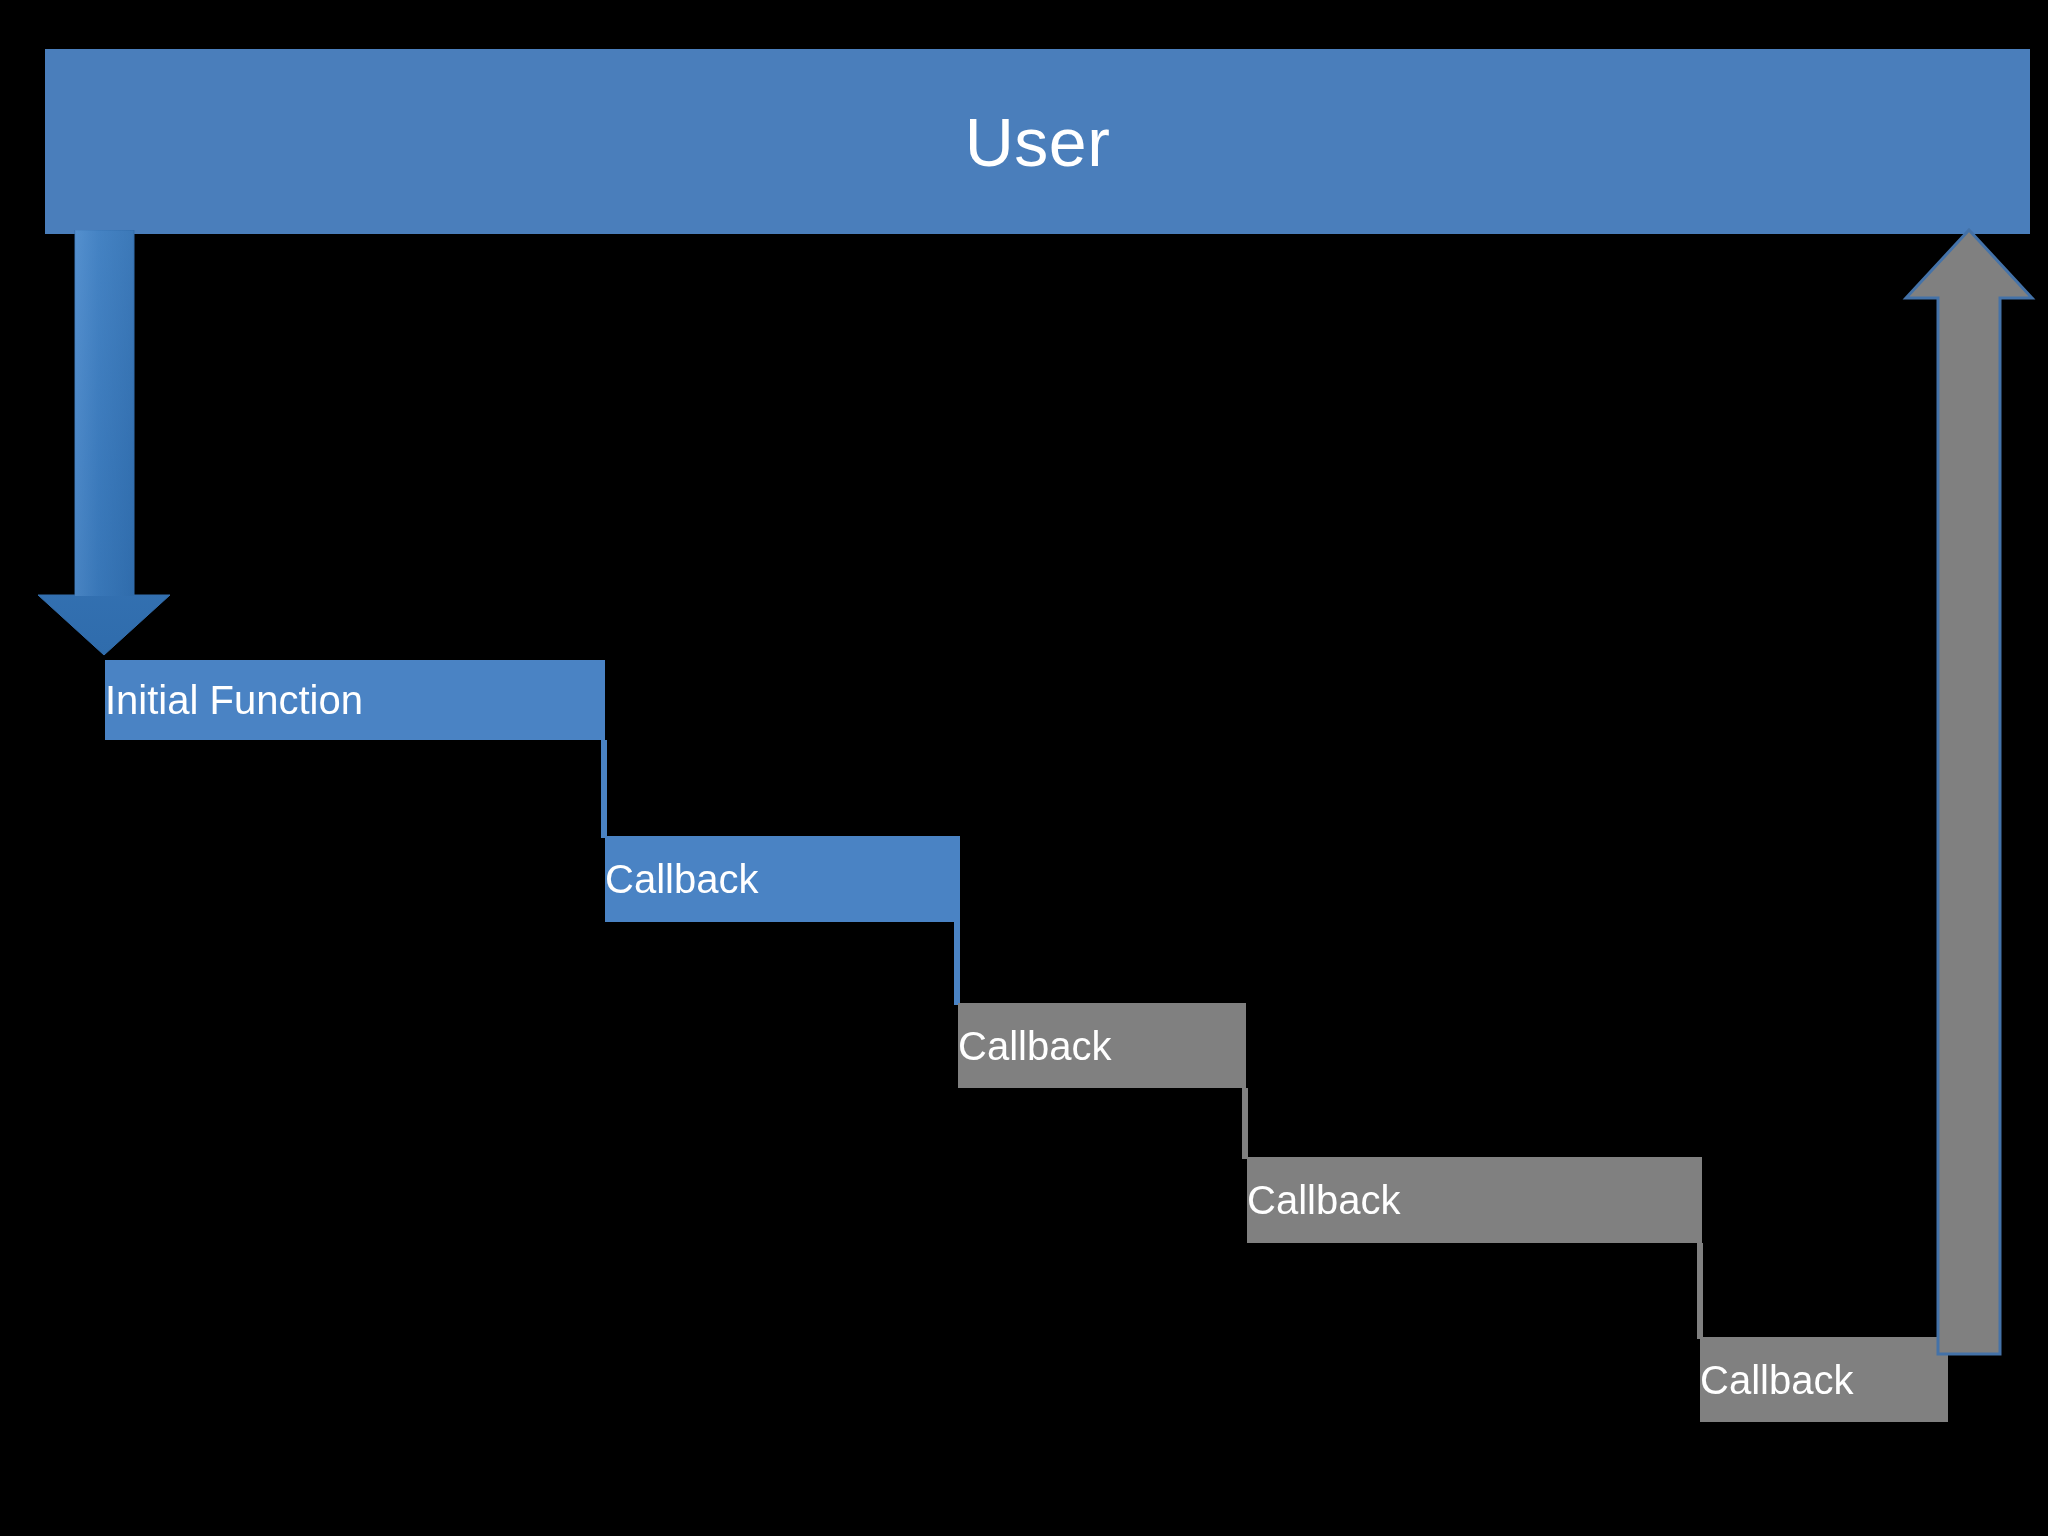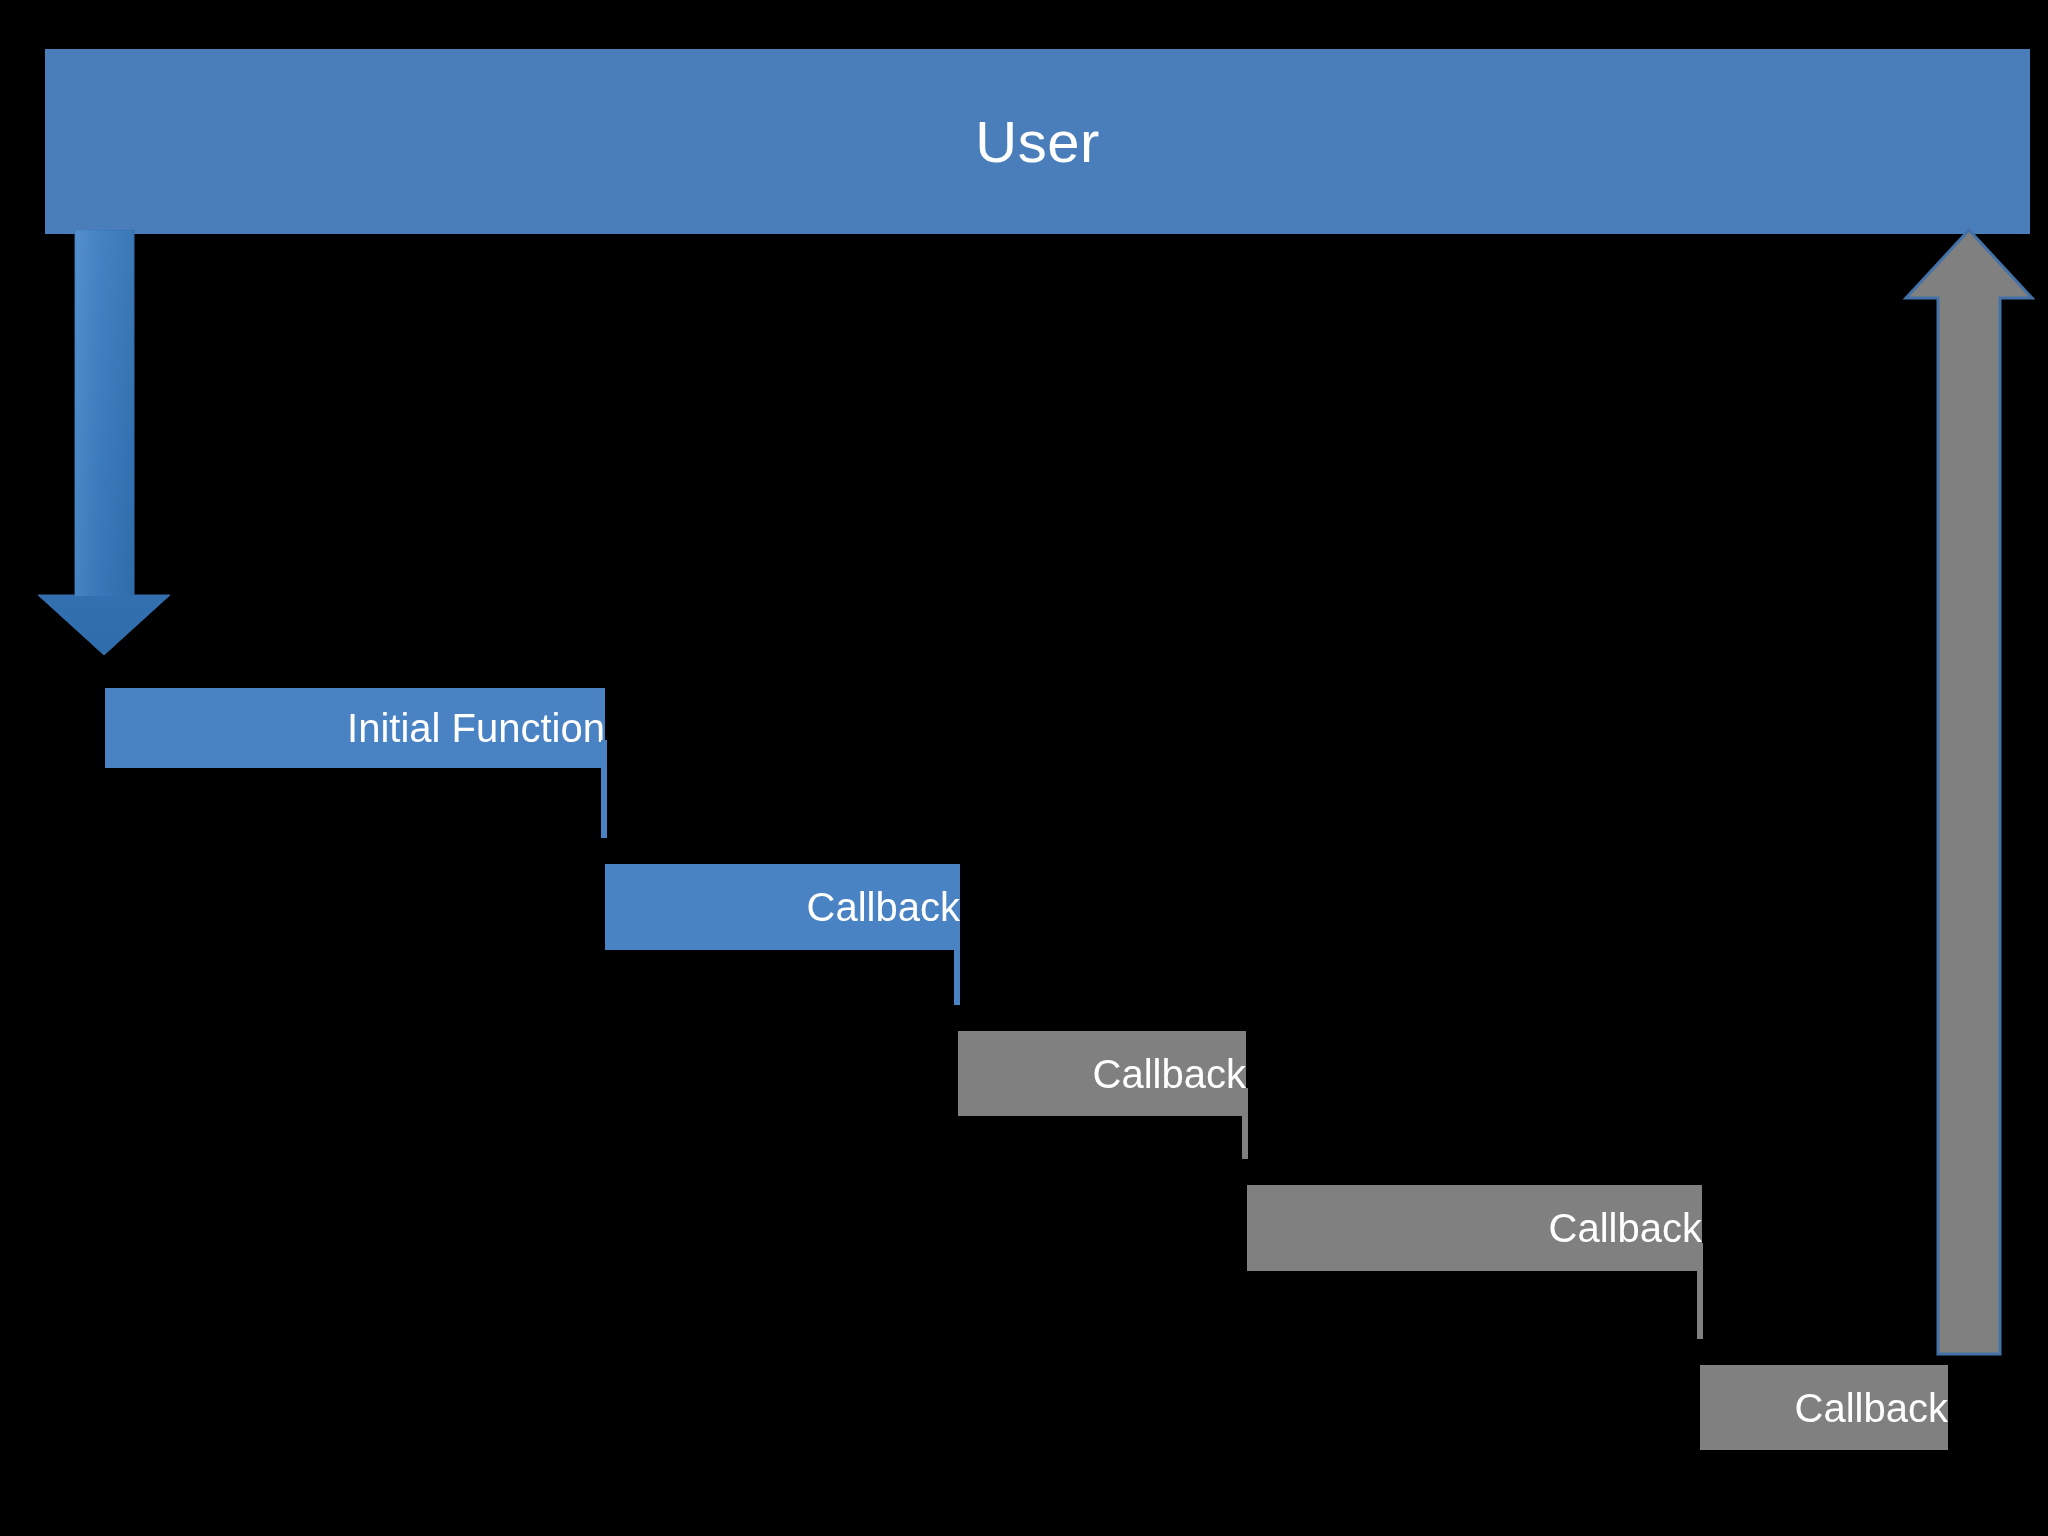--- a/index.html
+++ b/index.html
@@ -23,34 +23,33 @@
     top: 49px;
     width: 1985px;
     height: 185px;
     background: #4a7ebb;
     display: flex;
     align-items: center;
     justify-content: center;
   }
   .user-bar-label {
     color: #ffffff;
-    font-size: 58px;
+    font-size: 68px;
     font-weight: 400;
     letter-spacing: 0.5px;
     line-height: 1;
   }
 
   
   .stack-box {
     position: absolute;
     display: flex;
     align-items: center;
-    justify-content: flex-end;
+    justify-content: flex-start;
     box-sizing: border-box;
-    margin-top: 28px;
   }
   .stack-box .stack-label {
     color: #ffffff;
     font-size: 40px;
     font-weight: 400;
     line-height: 1;
     white-space: nowrap;
   }
   .box-blue  { background: #4a83c4; }
   .box-gray  { background: #808080; }

